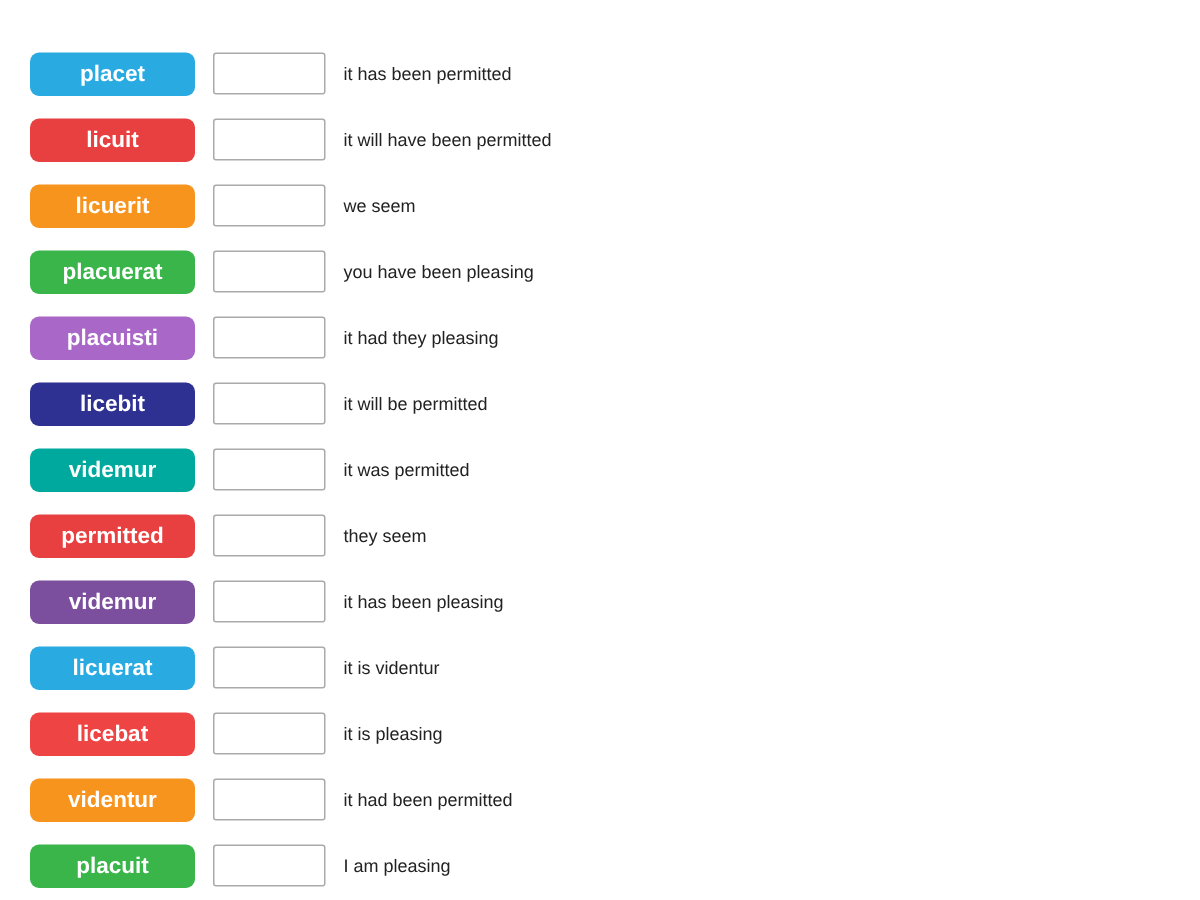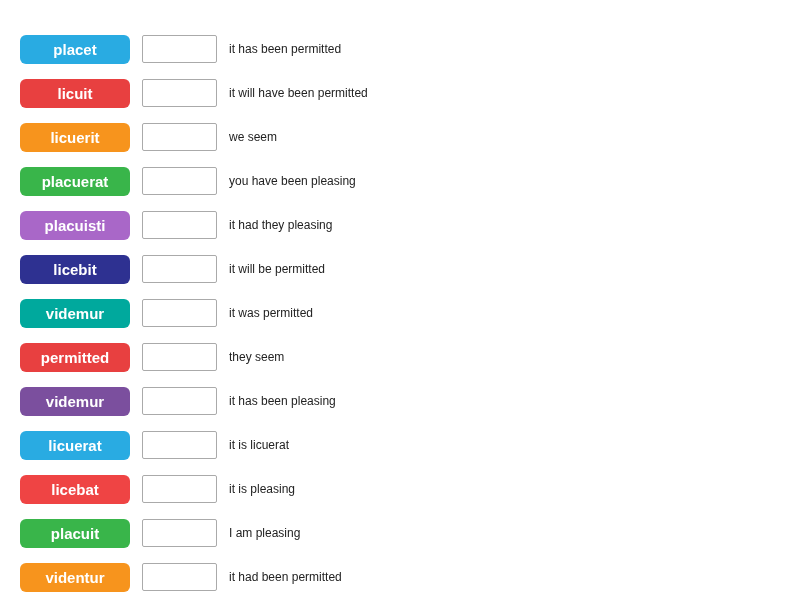--- a/index.html
+++ b/index.html
@@ -92,30 +92,30 @@
       <span class="english-text">they seem</span>
     </div>
     <div class="match-row">
       <button class="latin-btn" style="background-color: rgb(123, 79, 158);">videmur</button>
       <div class="answer-box"></div>
       <span class="english-text">it has been pleasing</span>
     </div>
     <div class="match-row">
       <button class="latin-btn" style="background-color: rgb(41, 171, 226);">licuerat</button>
       <div class="answer-box"></div>
-      <span class="english-text">it is licuerat</span>
+      <span class="english-text">it is videntur</span>
     </div>
     <div class="match-row">
       <button class="latin-btn" style="background-color: #ef4444;">licebat</button>
       <div class="answer-box"></div>
       <span class="english-text">it is pleasing</span>
     </div>
     <div class="match-row">
+      <button class="latin-btn" style="background-color: rgb(247, 148, 29);">videntur</button>
+      <div class="answer-box"></div>
+      <span class="english-text">it had been permitted</span>
+    </div>
+    <div class="match-row">
       <button class="latin-btn" style="background-color: rgb(57, 181, 74);">placuit</button>
       <div class="answer-box"></div>
       <span class="english-text">I am pleasing</span>
     </div>
-    <div class="match-row">
-      <button class="latin-btn" style="background-color: rgb(247, 148, 29);">videntur</button>
-      <div class="answer-box"></div>
-      <span class="english-text">it had been permitted</span>
-    </div>
   </div>
 
 </body></html>

